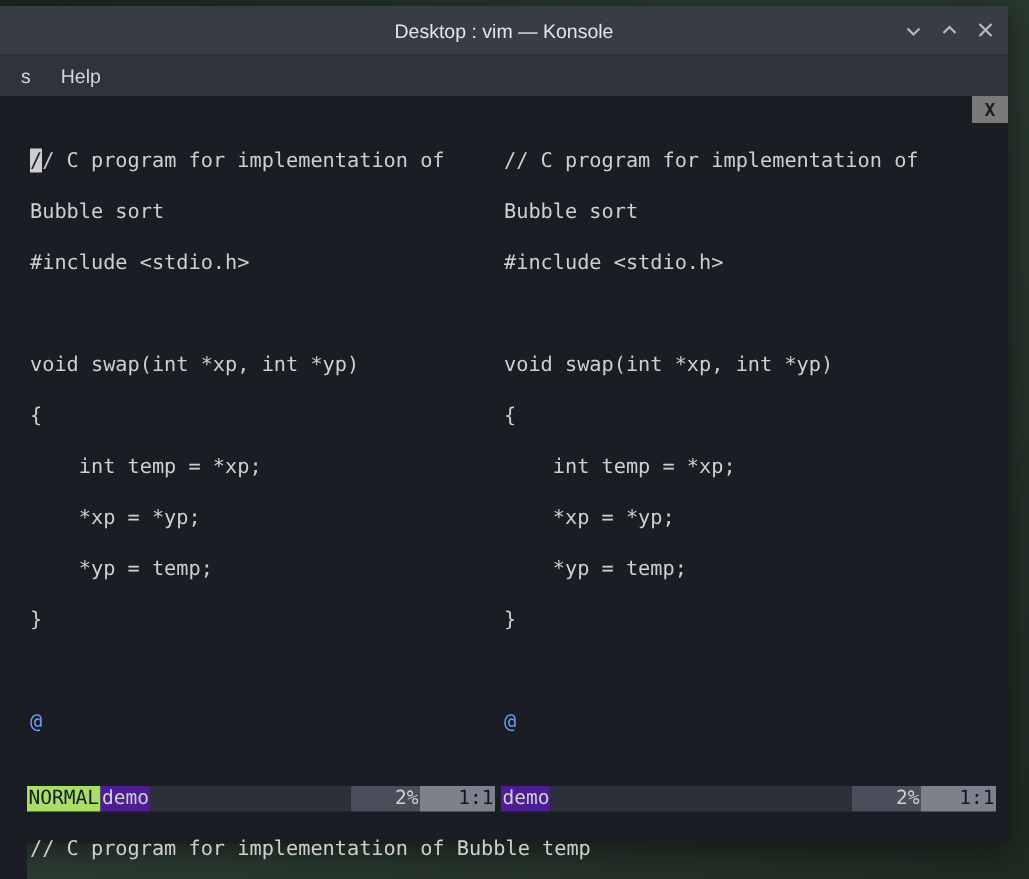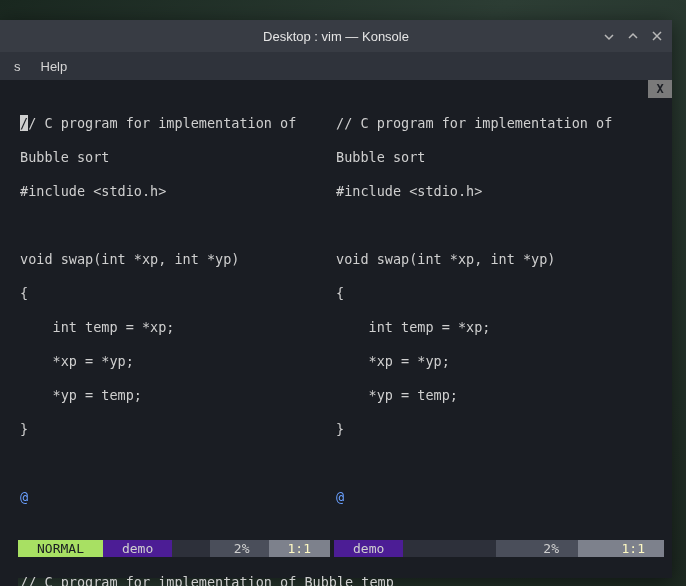--- a/index.html
+++ b/index.html
@@ -12,21 +12,21 @@
     overflow: hidden;
   }
   .desktop-bg {
     position: absolute;
     inset: 0;
     background: linear-gradient(135deg, #1a2820 0%, #2d3e35 40%, #1e2a22 100%);
   }
   .window {
     position: absolute;
     left: 0;
-    top: 20px;
+    top: 4px;
     width: 672px;
     height: 558px;
     background: #1a1d23;
     box-shadow: 0 4px 20px rgba(0,0,0,0.5);
   }
   .titlebar {
     height: 32px;
     background: #383c44;
     display: flex;
     align-items: center;
@@ -117,26 +117,26 @@
   .cursor-block {
     background: #cfcfcf;
     color: #1a1d23;
   }
   .statusline {
     display: flex;
     align-items: stretch;
     height: 17px;
     font-size: 13px;
   }
-  .sl-seg { display: flex; align-items: center; padding: 0 19px; }
+  .sl-seg { display: flex; align-items: center; padding: 0 1px; }
   .sl-normal { background: #a8e063; color: #1a1d22; font-weight: 500; }
   .sl-file { background: #4c1d95; color: #d0d0d0; }
   .sl-mid { background: #2d303a; flex: 1; }
   .sl-pct { background: #4a4e5a; color: #d0d0d0; width: 44px; justify-content: flex-end;}
-  .sl-pos { background: #7d818c; color: #fef9c3; width: 48px; justify-content: flex-end;}
+  .sl-pos { background: #7d818c; color: #0f172a; width: 48px; justify-content: flex-end;}
   .bottom-pane {
     display: flex;
     flex-direction: column;
   }
   .full-width { width: 646px; }
 </style>
 </head>
 <body>
 <div class="desktop-bg"></div>
 

